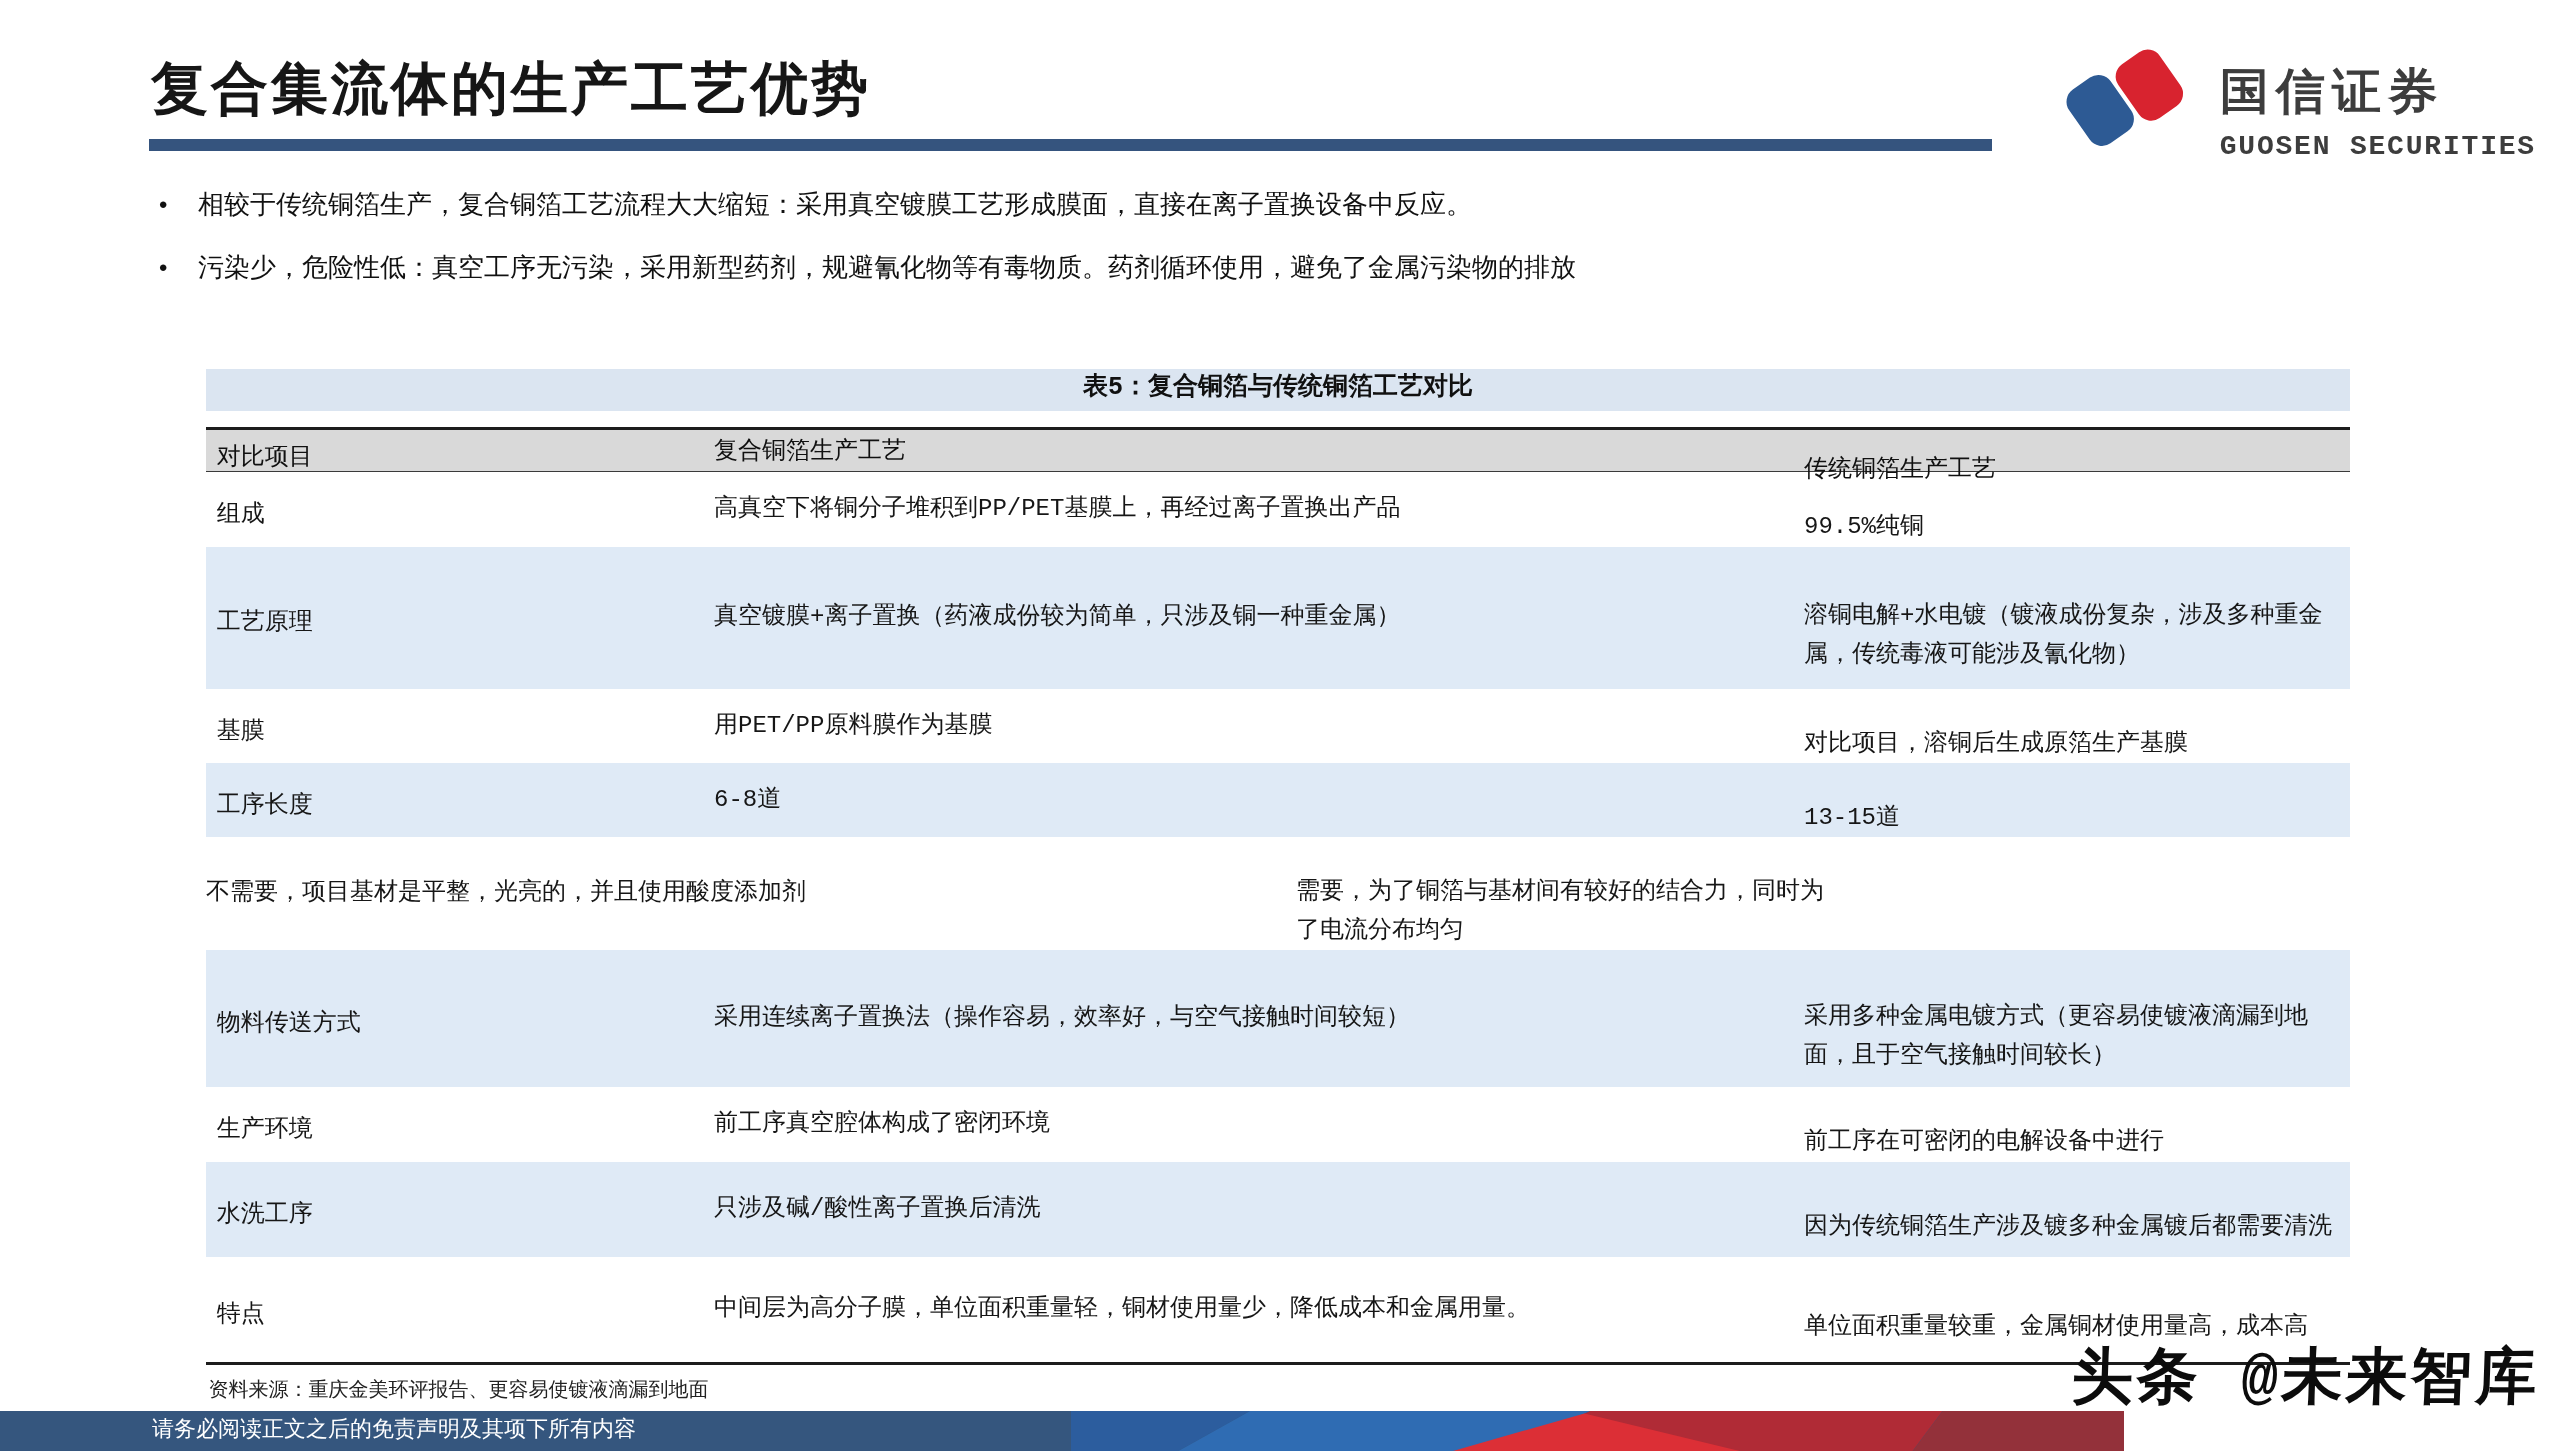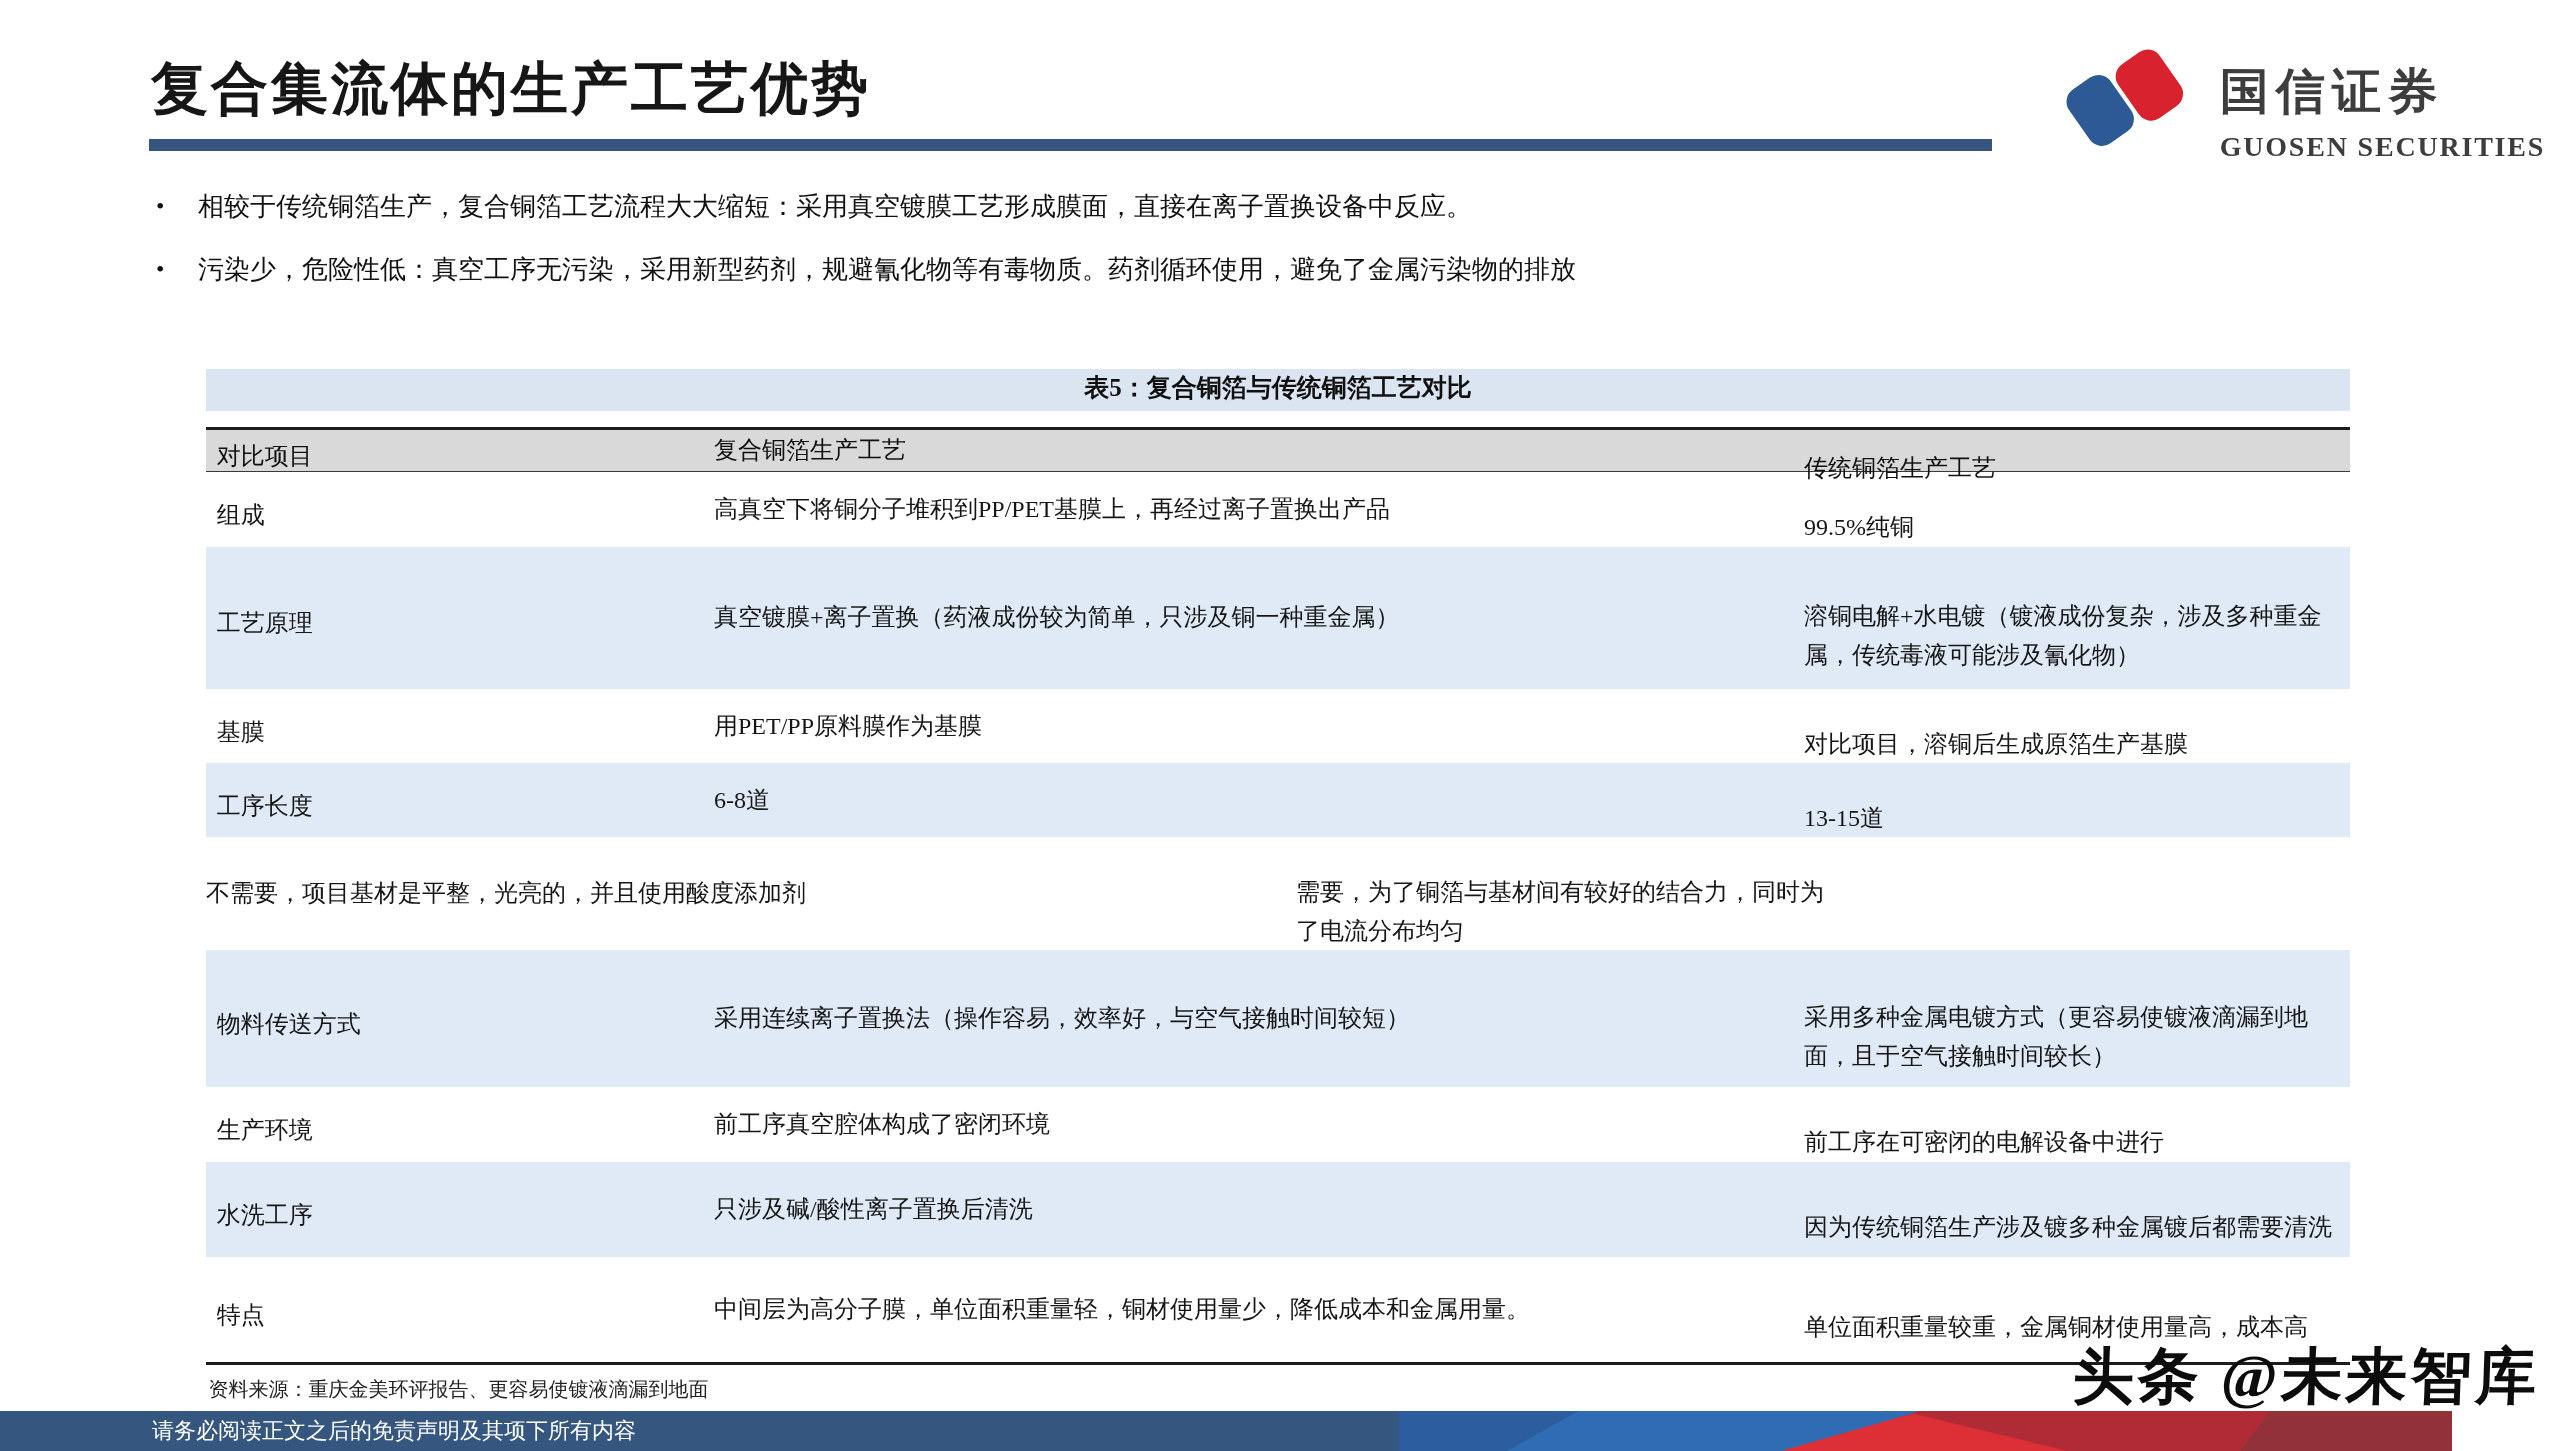--- a/index.html
+++ b/index.html
@@ -1,21 +1,21 @@
 <!DOCTYPE html>
 <html style="font-size:9.6px"><head>
 <meta charset="utf-8">
 <style>
   html, body { margin: 0; padding: 0; background: #ffffff; }
   .page {
     position: relative;
     width: 2576px;
     height: 1451px;
     background: #ffffff;
-    font-family: Liberation Serif, serif;
+    font-family: Liberation Mono, monospace;
     overflow: hidden;
     color: #151515;
   }
 
   
   .slide-title {
     position: absolute;
     left: 151px;
     top: 51px;
     font-size: 57px;
@@ -132,21 +132,21 @@
     letter-spacing: 3.6px;
     transform: skewX(-2deg);
     white-space: nowrap;
   }
 
   
   .footer-bar {
     position: absolute;
     left: 0;
     top: 1411px;
-    width: 2452px;
+    width: 2124px;
     height: 40px;
     background: #35567e;
   }
   .footer-text {
     position: absolute;
     left: 152px;
     top: 0;
     height: 40px;
     line-height: 40px;
     font-size: 22px;

